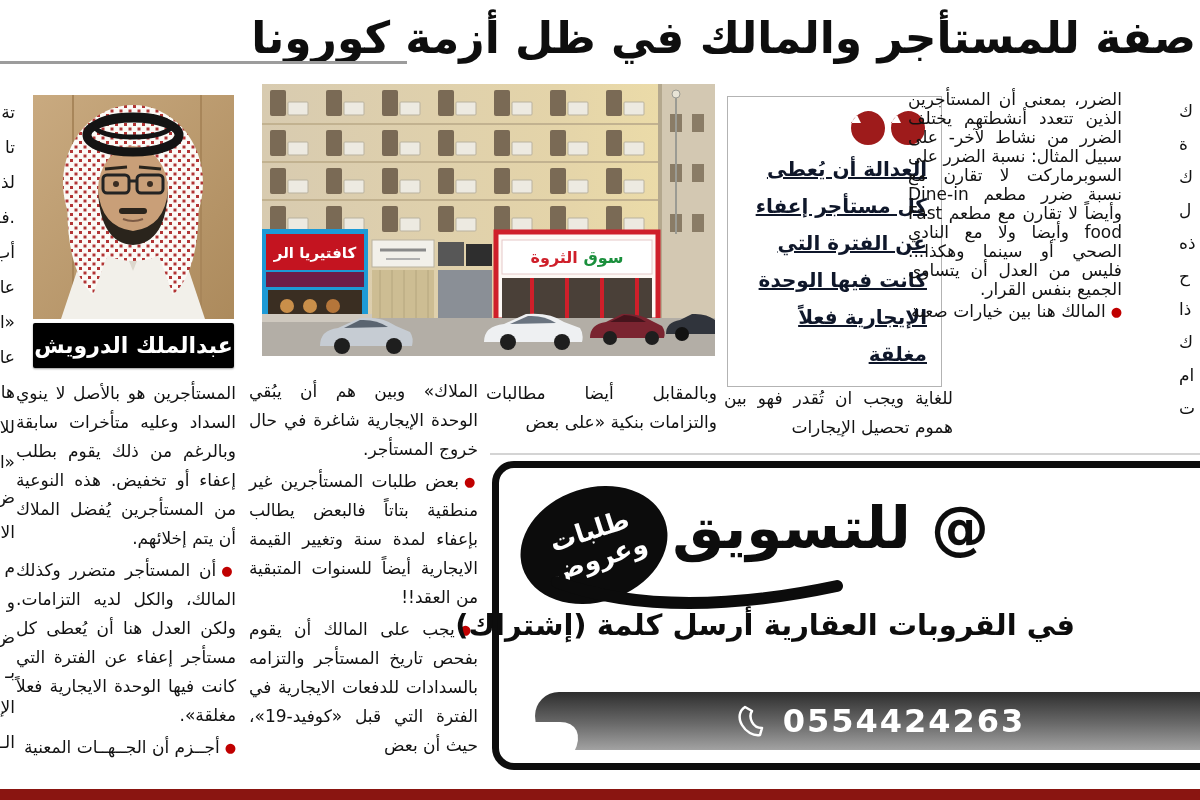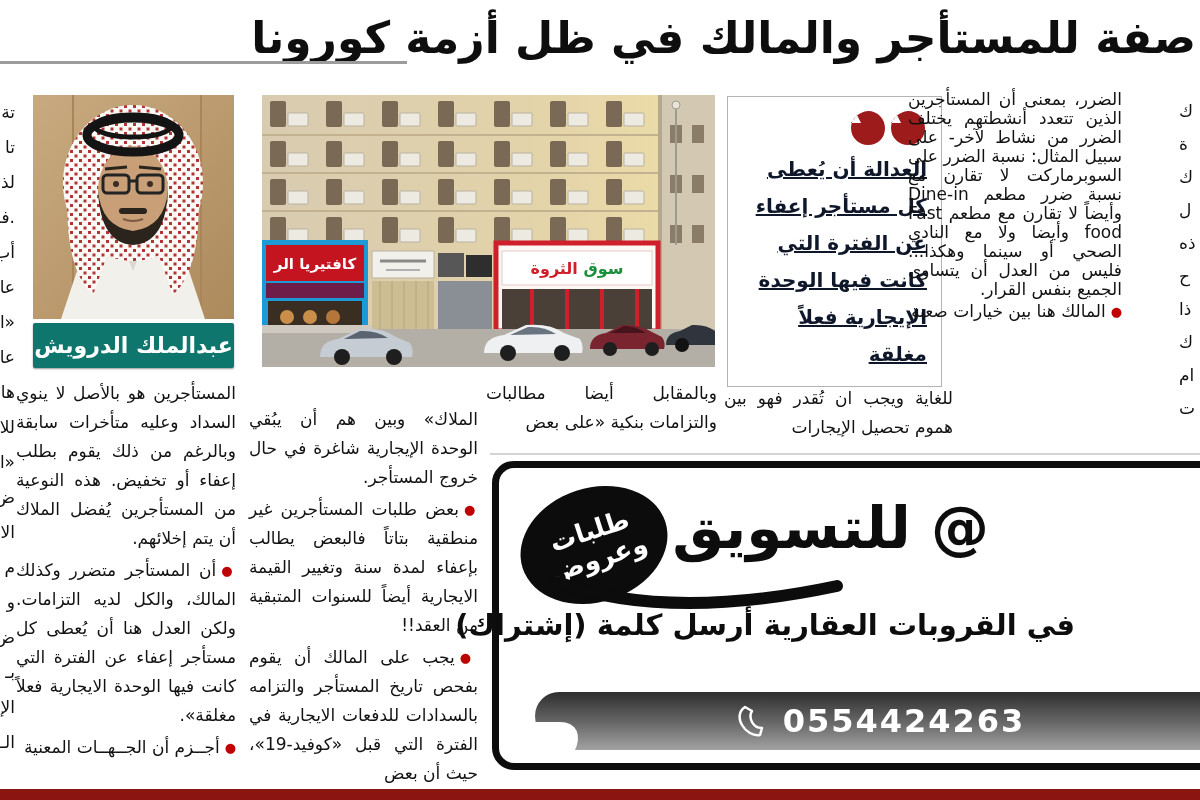--- a/index.html
+++ b/index.html
@@ -29,42 +29,42 @@
   }
   
   .col {
     position:absolute; direction:rtl; text-align:justify;
     font-size:17px; line-height:29px; color:#121212;
   }
   .col p { margin:0 0 3px 0; }
   .col-a { left:908px; top:90px;  width:214px; line-height:19px; }
   .col-b { left:724px; top:384px; width:229px; }
   .col-c { left:486px; top:379px; width:231px; }
-  .col-d { left:249px; top:377px; width:229px;margin-top:28px; }
+  .col-d { left:249px; top:377px; width:229px; }
   .col-e { left:16px;  top:379px; width:220px; }
   .bullet { color:#c00000; font-size:13px; margin-left:5px; vertical-align:1px; }
   .edge-col {
     position:absolute; overflow:hidden; font-size:17px; color:#121212;
     direction:rtl; white-space:nowrap;
   }
   .edge-left  { left:0;     top:95px; width:15px; line-height:35px; text-align:left;padding-left:12px; }
   .edge-right { left:1179px; top:95px; width:21px; line-height:33px; text-align:left; }
   
   .quote-box {
     position:absolute; left:727px; top:96px; width:215px; height:291px;
     border:1px solid #b3b3b3; background:#fff;
     padding:12px 14px 0 10px; direction:rtl;
   }
   .quote-marks { display:block; margin:2px 2px 6px 0; }
   .quote-text {
     color:#9e1b1b; font-weight:bold; font-size:20px; line-height:37px;
     text-align:right;
   }
   
-  .street-photo { position:absolute; left:262px; top:95px; width:453px; height:272px; overflow:hidden; }
+  .street-photo { position:absolute; left:262px; top:84px; width:453px; height:272px; overflow:hidden; }
   .hairline-above-ad { position:absolute; left:490px; top:453px; width:710px; height:2px; background:#d4d4d4; }
   
   .ad-box {
     position:absolute; left:492px; top:461px; width:730px; height:309px;
     background:#ffffff; border:7px solid #0d0d0d; border-radius:22px;
   }
   .ad-title {
     position:absolute; left:190px; top:26px; width:300px;
     direction:rtl; text-align:center; white-space:nowrap;
     font-size:58px; font-weight:bold; color:#0d0d0d;
@@ -143,21 +143,21 @@
       <line x1="96" y1="86" x2="104" y2="86" stroke="#232323" stroke-width="3"></line>
       <circle cx="83" cy="89" r="3" fill="#3a2d22"></circle>
       <circle cx="117" cy="89" r="3" fill="#3a2d22"></circle>
       <line x1="72" y1="74" x2="94" y2="72" stroke="#2a241c" stroke-width="3"></line>
       <line x1="106" y1="72" x2="128" y2="74" stroke="#2a241c" stroke-width="3"></line>
 
       <ellipse cx="100" cy="40" rx="46" ry="17" fill="none" stroke="#141414" stroke-width="9"></ellipse>
       <ellipse cx="100" cy="31" rx="38" ry="11" fill="none" stroke="#141414" stroke-width="5"></ellipse>
     </svg>
   </div>
-  <div class="nameplate" style="background: #0f766e;">عبدالملك الدرويش</div>
+  <div class="nameplate" style="background: #000000;">عبدالملك الدرويش</div>
 
   <div class="street-photo">
     <svg width="453" height="272" viewBox="0 0 453 272">
       <defs>
         <linearGradient id="fac" x1="0" y1="0" x2="1" y2="0">
           <stop offset="0" stop-color="#d8cbb0"></stop>
             <stop offset="0.65" stop-color="#e4d4a9"></stop>
             <stop offset="1" stop-color="#efdfa8"></stop>
         </linearGradient>
         <g id="win">

